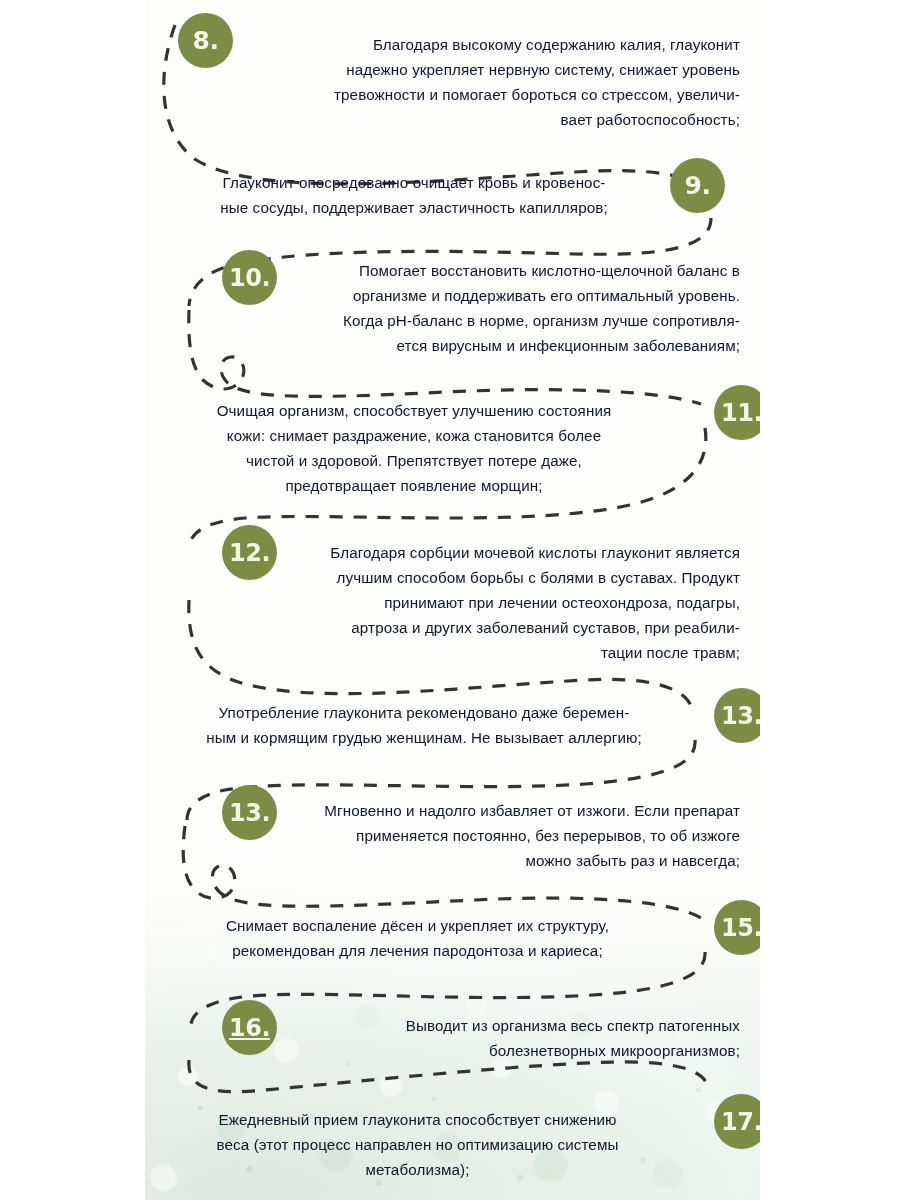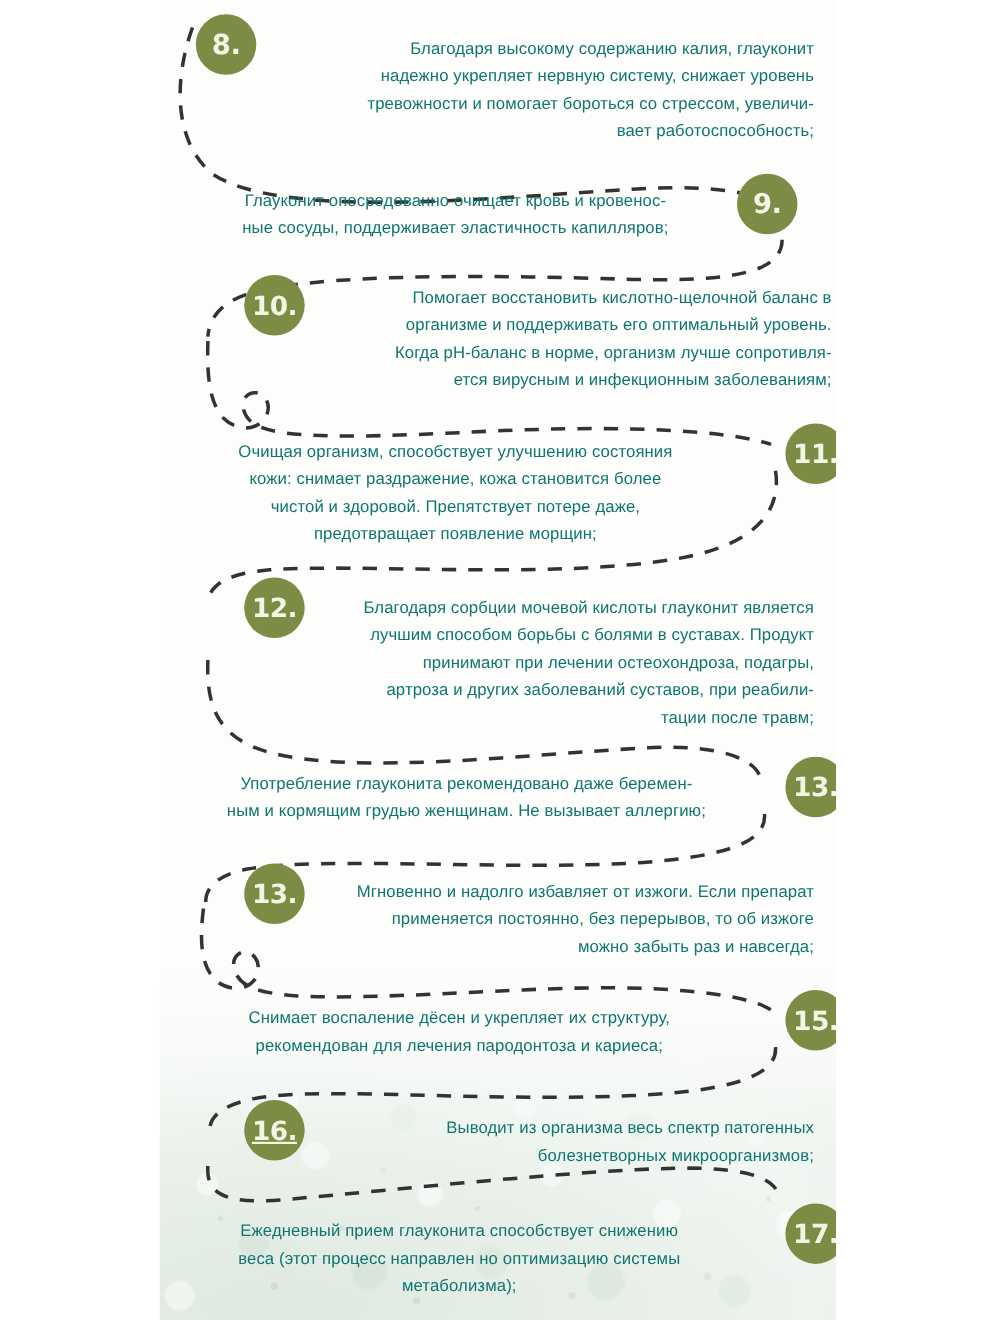--- a/index.html
+++ b/index.html
@@ -142,21 +142,21 @@
     z-index: 25;
     box-shadow: 0 0 0 0 rgba(0,0,0,0);
   }
   .badge.sz1 { width: 55px; height: 55px; font-size: 25px; }
   .badge.sz2 { width: 55px; height: 55px; font-size: 24px; margin-left: 44px; }
 
   
   .item-text {
     position: absolute;
     z-index: 20;
-    color: #0f766e;
+    color: #0f172a;
     font-family: "Liberation Sans", sans-serif;
     font-size: 15.2px;
     line-height: 25px;
     letter-spacing: 0.1px;
     white-space: pre-line;
   }
   .align-right { text-align: right; }
   .align-left  { text-align: center; }
 </style>
 </head>
@@ -233,21 +233,21 @@
 
     <div class="badge sz1" style="left: 525px; top: 158px;">
       <span>9.</span>
     </div>
     <div class="item-text align-left" style="left: 24px; top: 170px; width: 490px;">Глауконит опосредованно очищает кровь и кровенос-
 ные сосуды, поддерживает эластичность капилляров;</div>
 
     <div class="badge sz2" style="left: 33px; top: 250px;">
       <span>10.</span>
     </div>
-    <div class="item-text align-right" style="left: 126px; top: 258px; width: 485px; text-align: right;">Помогает восстановить кислотно-щелочной баланс в
+    <div class="item-text align-right" style="left: 110px; top: 258px; width: 485px; text-align: right;">Помогает восстановить кислотно-щелочной баланс в
 организме и поддерживать его оптимальный уровень.
 Когда pH-баланс в норме, организм лучше сопротивля-
 ется вирусным и инфекционным заболеваниям;</div>
 
     <div class="badge sz2" style="left: 525px; top: 385px;">
       <span>11.</span>
     </div>
     <div class="item-text align-left" style="left: 24px; top: 398px; width: 490px;">Очищая организм, способствует улучшению состояния
 кожи: снимает раздражение, кожа становится более
 чистой и здоровой. Препятствует потере даже,

